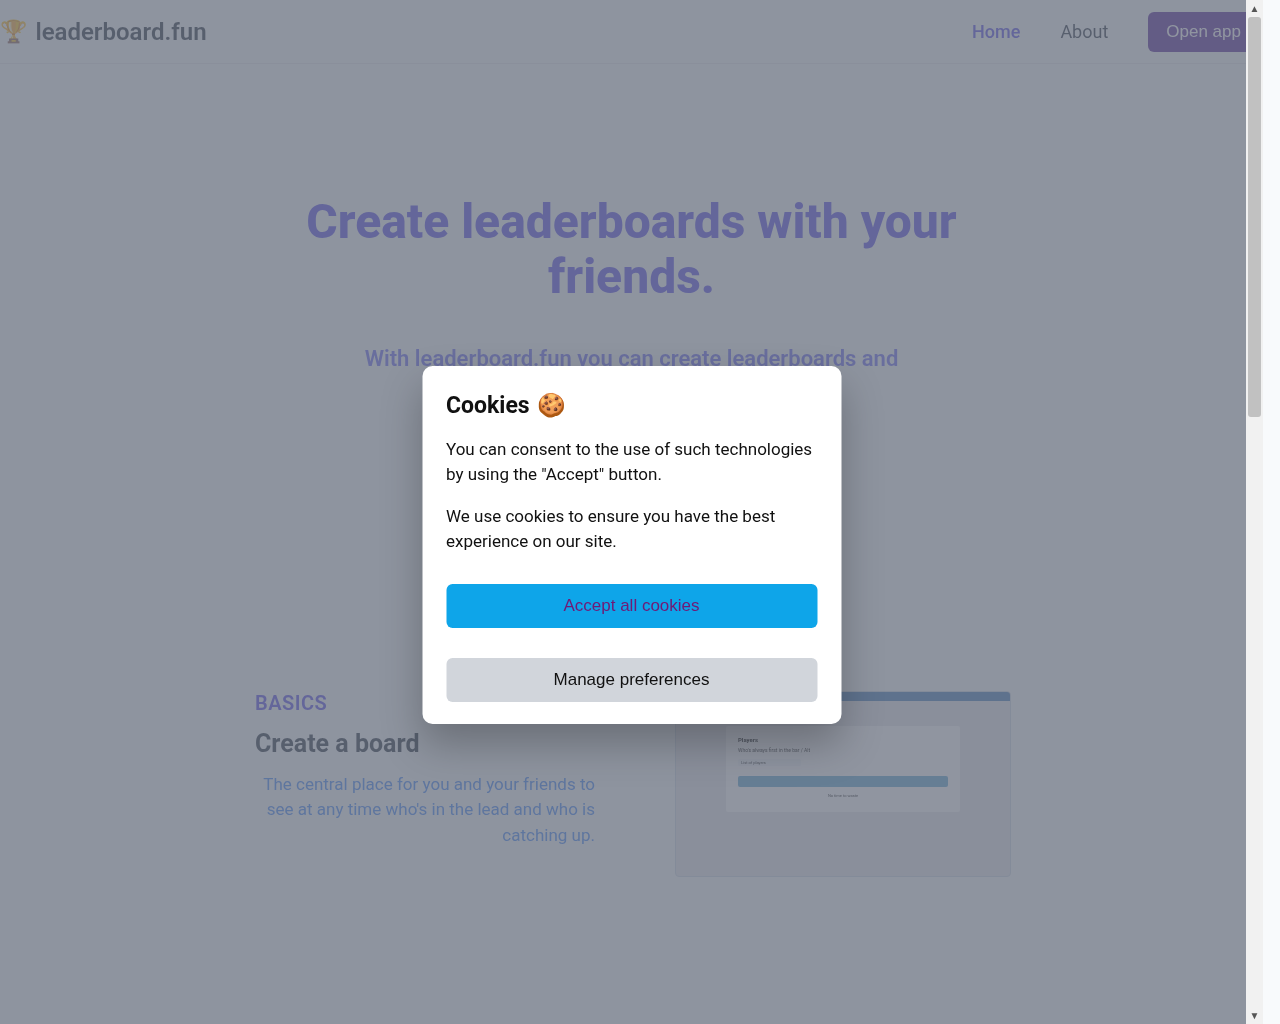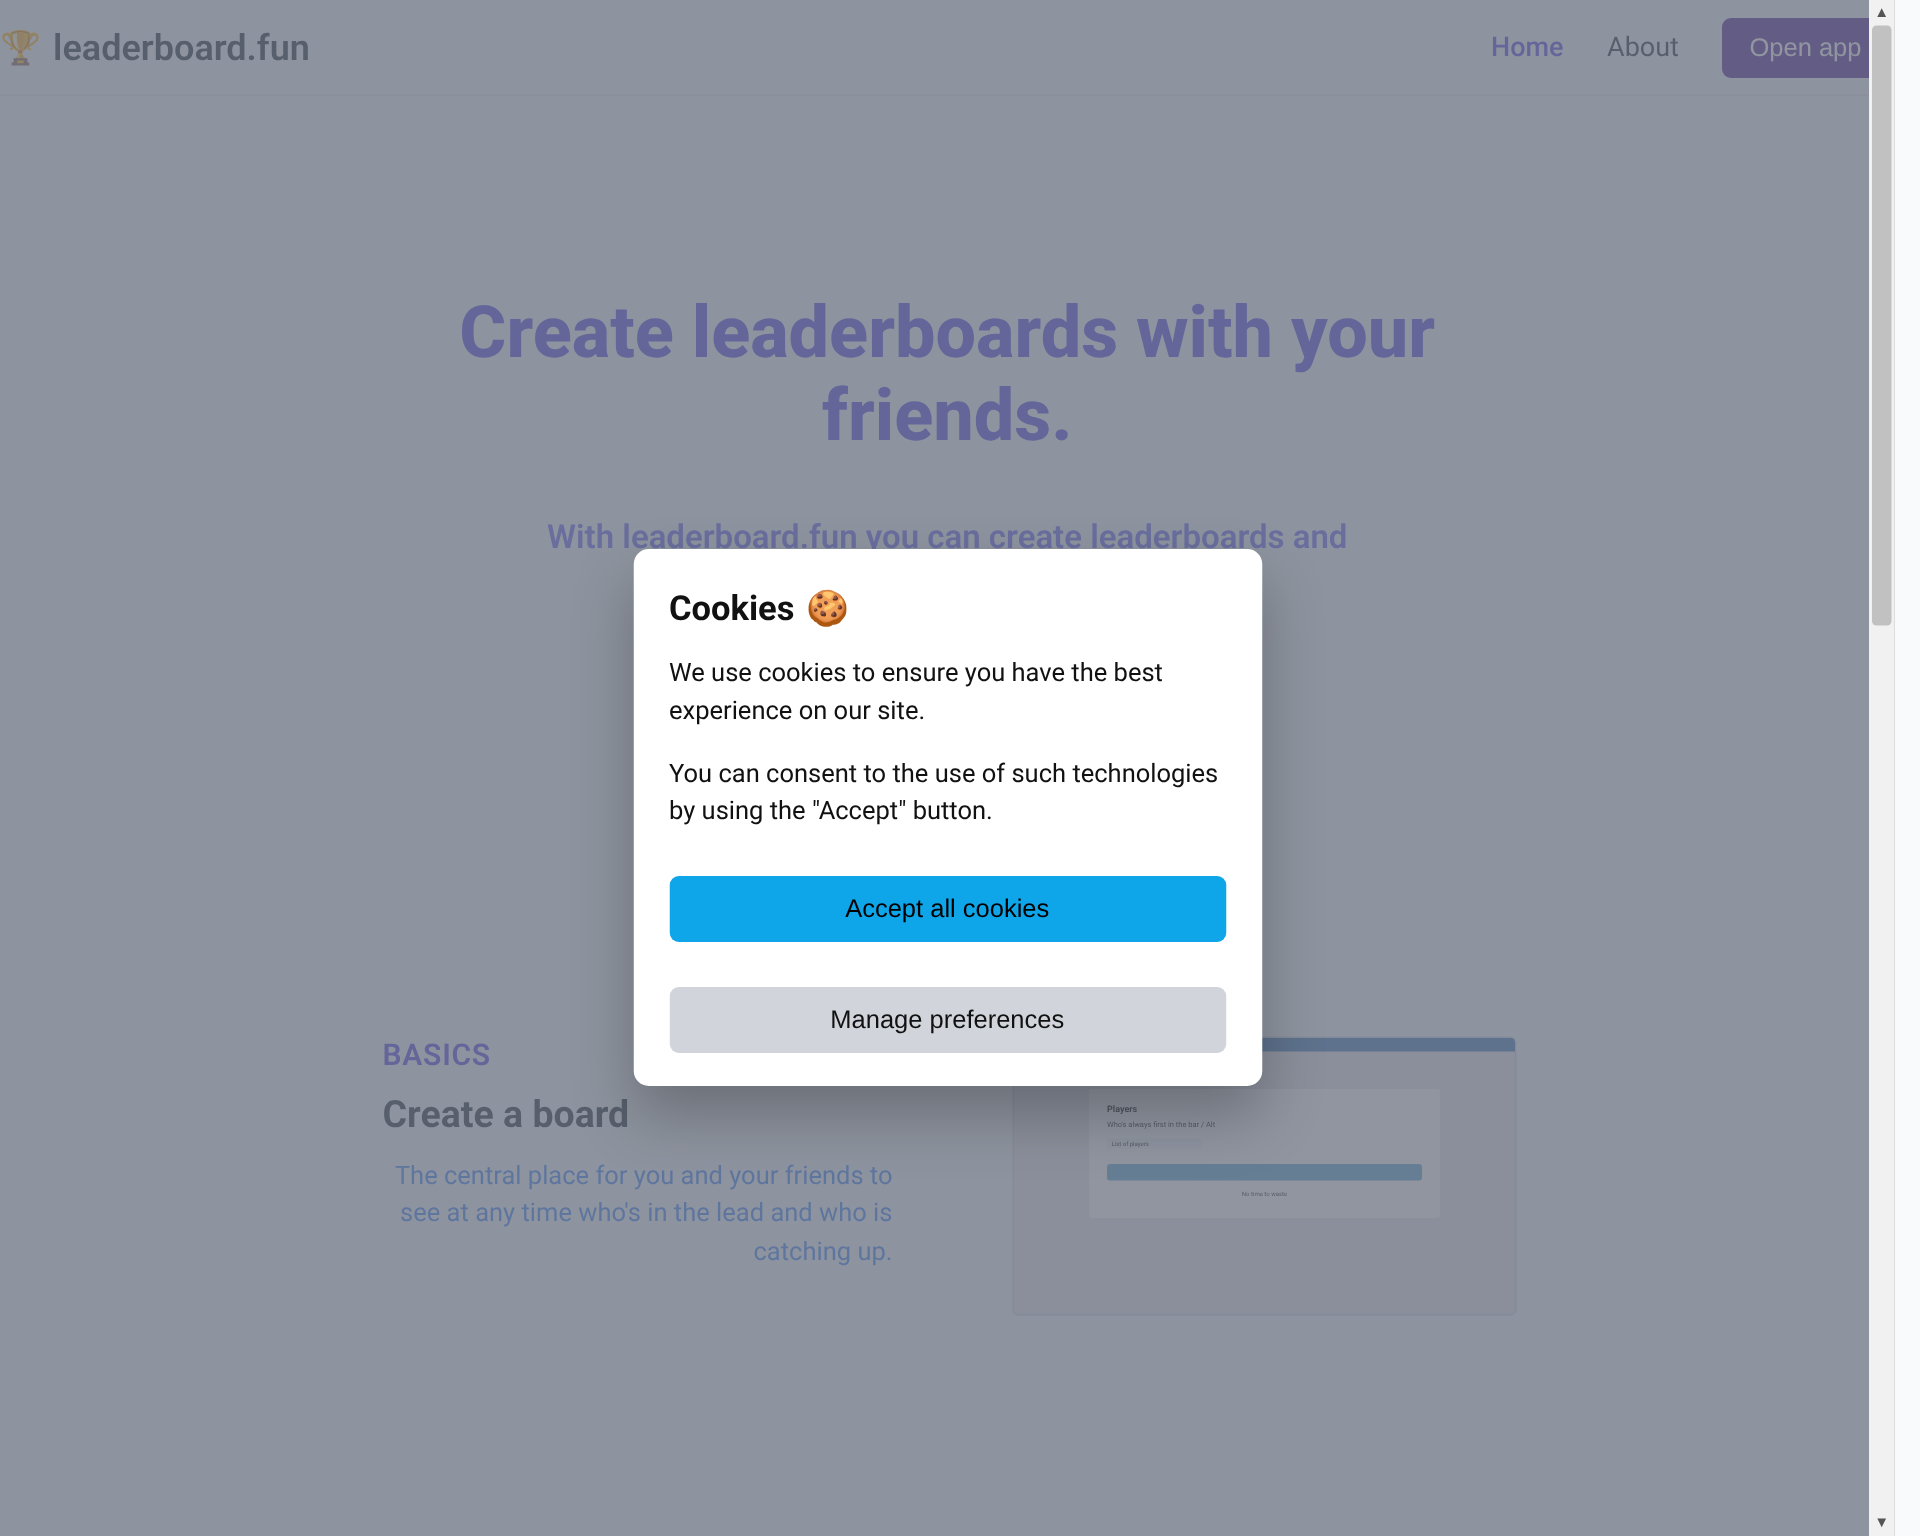--- a/index.html
+++ b/index.html
@@ -32,21 +32,21 @@
   padding:0 0 0 0;
   border-bottom:1px solid #e5e7eb;
 }
 .brand {
   display:flex; align-items:center; gap:8px;
   font-size:24px; font-weight:600; color:#1f2937;
   padding-left:0;
 }
 .brand-icon{font-size:22px;}
 .nav {
-  display:flex; align-items:center; gap:29px;
+  display:flex; align-items:center; gap:40px;
   padding-right:4px;
   justify-content:flex-end;
 }
 .nav a { text-decoration:none; font-size:18px; }
 .nav-home{ color:#4f46e5; font-weight:500;}
 .nav-about{ color:#1f2937;}
 .open-app-btn{
   background:#4c1d95; color:#fff; border:none;
   padding:10px 18px; border-radius:6px; font-size:17px;
   cursor:pointer;
@@ -102,21 +102,21 @@
 }
 .modal-title{display:flex;align-items:center;gap:8px;font-size:23px;font-weight:700;color:#111;}
 .modal p{margin-top:18px; font-size:17px; color:#111; line-height:1.45;}
 .modal p + p{margin-top:18px;}
 .modal-btn{
   display:block; width:100%;
   border:none; border-radius:6px;
   font-size:17px; padding:12px 0;
   cursor:pointer; margin-top:30px;
 }
-.btn-accept{background:#0ea5e9;color:#000000;}
+.btn-accept{background:#0ea5e9;color:#701a75;}
 .btn-manage{background:#d1d5db;color:#111;}
 
 .scrollbar{
   position:absolute; right:0; top:0; width:17px; height:1024px;
   background:#f1f1f1; z-index:200;
 }
 .scroll-arrow{
   width:17px;height:17px;display:flex;align-items:center;justify-content:center;
   color:#555;font-size:10px;
 }
@@ -173,22 +173,22 @@
     </section>
   </div>
 
   <div class="overlay"></div>
 
   <div class="modal">
     <div class="modal-title">
       <span>Cookies</span>
       <span>🍪</span>
     </div>
+    <p>You can consent to the use of such technologies by using the "Accept" button.</p>
     <p>We use cookies to ensure you have the best experience on our site.</p>
-    <p>You can consent to the use of such technologies by using the "Accept" button.</p>
     <button class="modal-btn btn-accept">Accept all cookies</button>
     <button class="modal-btn btn-manage">Manage preferences</button>
   </div>
 
   <div class="scrollbar">
     <div class="scroll-arrow">▲</div>
     <div class="scroll-thumb"></div>
     <div class="scroll-arrow" style="position:absolute;bottom:0;">▼</div>
   </div>
 

